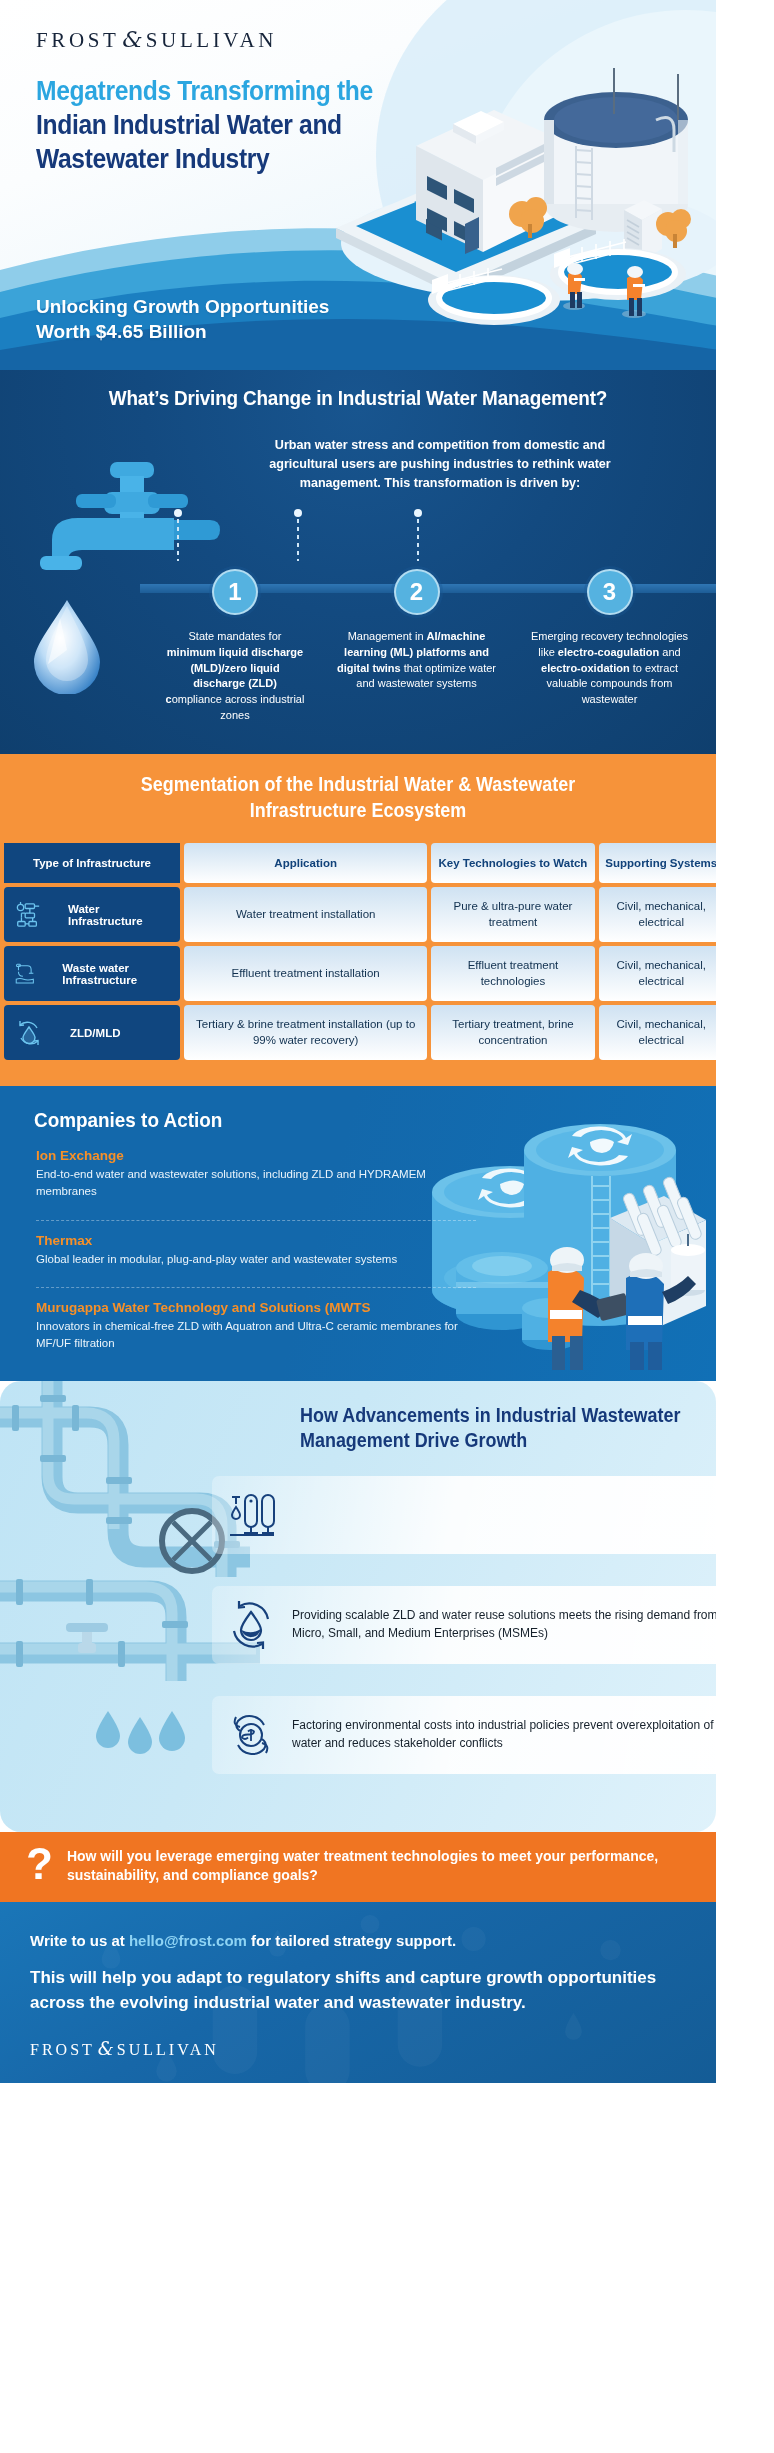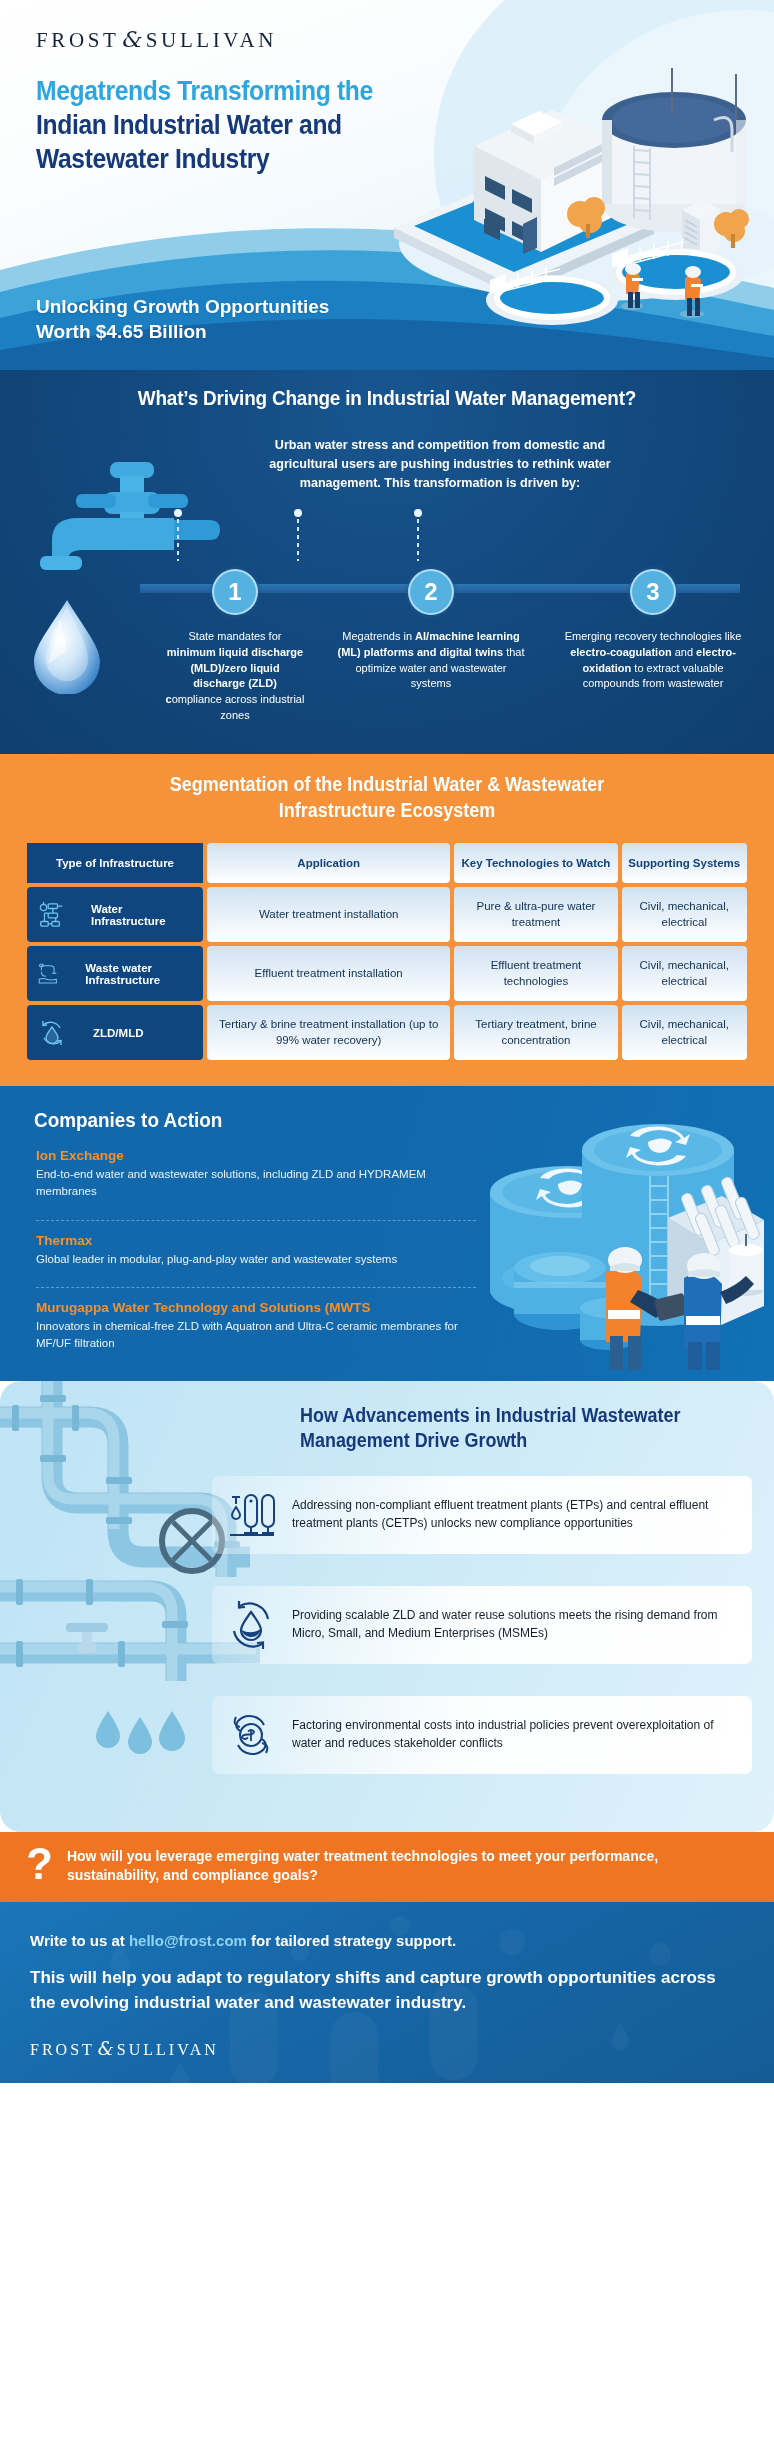--- a/index.html
+++ b/index.html
@@ -3,21 +3,21 @@
 <meta charset="utf-8">
 <style>
   * { box-sizing: border-box; margin: 0; padding: 0; }
   html, body { background: #ffffff; }
   body {
     width: 774px;
     font-family: "Liberation Sans", sans-serif;
     color: #11345f;
     -webkit-font-smoothing: antialiased;
   }
-  .page { width: 774px; position: relative; overflow: hidden; }
+  .page { width: 716px; position: relative; overflow: hidden; }
 
   
   .hero {
     position: relative;
     height: 370px;
     background: linear-gradient(160deg,#ffffff 0%,#fbfdfe 30%,#eef7fc 65%,#dff0fa 100%);
     overflow: hidden;
   }
   .hero-bg-arc {
     position: absolute; right: -120px; top: -60px;
@@ -399,21 +399,21 @@
       <div class="dashcol" style="left:417px"></div>
     </div>
 
     <div class="cards">
       <div class="card card-col-1">
         <div class="badge">1</div>
         <div class="card-txt"><span>State mandates for </span><b>minimum liquid discharge (MLD)/zero liquid discharge (ZLD) c</b><span>ompliance across industrial zones</span></div>
       </div>
       <div class="card">
         <div class="badge">2</div>
-        <div class="card-txt"><span>Megatrends in </span><b>AI/machine learning (ML) platforms and digital twins</b><span> that optimize water and wastewater systems</span></div>
+        <div class="card-txt"><span>Management in </span><b>AI/machine learning (ML) platforms and digital twins</b><span> that optimize water and wastewater systems</span></div>
       </div>
       <div class="card">
         <div class="badge">3</div>
         <div class="card-txt"><span>Emerging recovery technologies like </span><b>electro-coagulation</b><span> and </span><b>electro-oxidation</b><span> to extract valuable compounds from wastewater</span></div>
       </div>
     </div>
   </section>
 
   <section class="seg">
     <h2 class="seg-h">
@@ -665,21 +665,20 @@
         <svg class="g-ico" viewBox="0 0 54 52" fill="none" stroke="#17417c" stroke-width="2">
           <path d="M8 8 L16 8 M12 8 L12 15"></path>
           <path d="M12 18 q4 6 4 8 a4 4 0 0 1 -8 0 q0 -2 4 -8z"></path>
           <rect x="21" y="6" width="12" height="32" rx="6"></rect>
           <rect x="38" y="6" width="12" height="32" rx="6"></rect>
           <path d="M27 38 L27 44 M44 38 L44 44"></path>
           <path d="M6 46 L50 46"></path>
           <path d="M20 44 L34 44 M38 44 L50 44"></path>
           <circle cx="27" cy="12" r="1.6" fill="#17417c" stroke="none"></circle>
         </svg>
-        <div class="g-txt">Addressing non-compliant effluent treatment plants (ETPs) and central effluent treatment plants (CETPs) unlocks new compliance opportunities</div>
       </div>
       <div class="g-row">
         <svg class="g-ico" viewBox="0 0 54 52" fill="none" stroke="#17417c" stroke-width="2.2">
           <path d="M44 20 A19 19 0 0 0 16 7"></path>
             <path d="M15 2 L15 8.5 L21 8"></path>
           <path d="M10 32 A19 19 0 0 0 38 45"></path>
             <path d="M39 50 L39 43.5 L33 44"></path>
           <path d="M27 13 C33 21 37 27 37 31 A10 10 0 0 1 17 31 C17 27 21 21 27 13 Z"></path>
           <path d="M17.4 31 q10 5 19.4 -1 A10 10 0 0 1 17.4 31 Z" fill="#17417c" stroke="none"></path>
         </svg>

